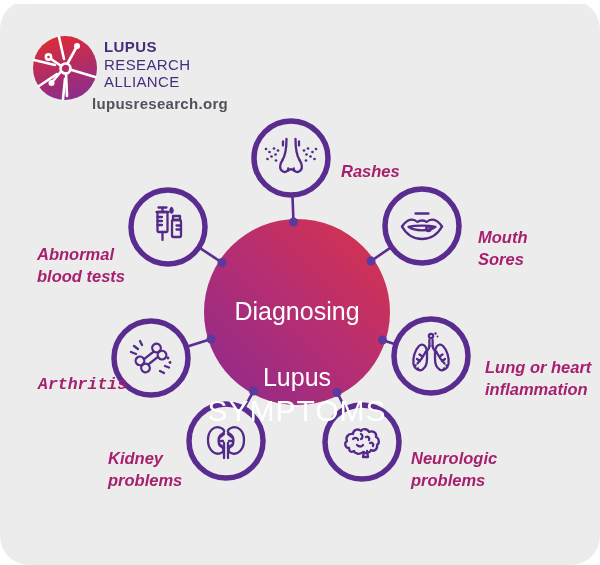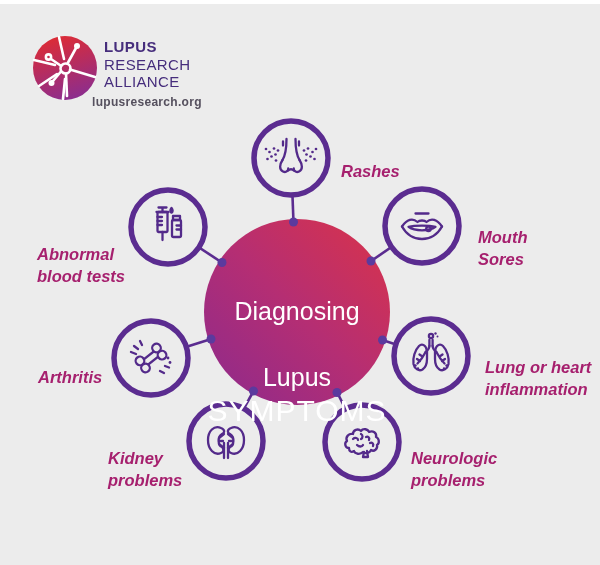--- a/index.html
+++ b/index.html
@@ -1,28 +1,29 @@
 <!DOCTYPE html>
 <html style="--c-background: #ececec; --c-canvas-top-strip: #ffffff; --c-circle-stroke: #5b2c90; --c-icon-purple: #532a8a; --c-connector: #5b2c90; --c-dot: #5b3a9e; --c-label-magenta: #a6206e; --c-logo-text: #462d7c; --c-website-text: #55505e; --c-center-text: #ffffff; --c-center-grad-start: #8c2a8d; --c-center-grad-mid: #b52e73; --c-center-grad-end: #da3349; --c-logo-grad-top: #dd2c35; --c-logo-grad-bottom: #8a2d90;"><head>
 <meta charset="utf-8">
 <style>
   html,body{margin:0;padding:0;background:#fff;}
   .canvas{
     position:relative;width:600px;height:565px;overflow:hidden;
     background:var(--c-background,#ececec);
     font-family:"Liberation Sans",sans-serif;
+    border-radius:29px;
   }
   .top-strip{position:absolute;left:0;top:0;width:600px;height:4px;background:var(--c-canvas-top-strip,#ffffff);}
   
   .logo-mark{position:absolute;left:31px;top:34px;}
   .logo-text{position:absolute;left:104px;top:38px;color:var(--c-logo-text,#462d7c);
     font-size:15px;line-height:17.5px;letter-spacing:.4px;}
   .logo-text .l1{font-weight:bold;}
   .website{position:absolute;left:92px;top:95px;color:var(--c-website-text,#55505e);
-    font-size:12px;font-weight:bold;letter-spacing:.3px;}
+    font-size:15px;font-weight:bold;letter-spacing:.3px;}
   
   .diagram{position:absolute;left:0;top:0;}
   .ln{stroke:var(--c-connector,#5b2c90);stroke-width:2.6;fill:none;}
   .dot{fill:var(--c-dot,#5b3a9e);}
   .sat{fill:var(--c-background,#ececec);stroke:var(--c-circle-stroke,#5b2c90);stroke-width:5.5;}
   .ic{stroke:var(--c-icon-purple,#532a8a);stroke-width:2.3;fill:none;stroke-linecap:round;stroke-linejoin:round;}
   .icf{fill:var(--c-icon-purple,#532a8a);stroke:none;}
   .knob{fill:var(--c-background,#ececec);stroke:var(--c-icon-purple,#532a8a);stroke-width:2.3;}
   .wht{stroke:#ffffff;stroke-width:2.6;fill:none;stroke-linecap:round;}
   .whtf{fill:#ffffff;stroke:none;}
@@ -39,21 +40,21 @@
   .center-title .ct1,.center-title .ct2{font-size:25px;line-height:30px;font-weight:normal;margin-top:36px;}
   .center-title .ct3{font-size:30px;line-height:37px;font-weight:normal;letter-spacing:1px;}
   
   .lbl{position:absolute;font-style:italic;font-weight:bold;font-size:16.5px;line-height:22px;
     color:var(--c-label-magenta,#a6206e);white-space:pre-line;margin-top:20px;}
   .lbl-rashes{left:341px;top:140px;}
   .lbl-mouth{left:478px;top:206px;}
   .lbl-lung{left:485px;top:336px;}
   .lbl-neuro{left:411px;top:427px;}
   .lbl-kidney{left:108px;top:427px;}
-  .lbl-arthritis{left:38px;top:346px;}
+  .lbl-arthritis{left:38px;top:354px;font-family:Liberation Mono, monospace;}
   .lbl-blood{left:37px;top:223px;}
 </style>
 </head>
 <body>
 
 <div class="canvas">
   <div class="top-strip"></div>
 
   <svg class="logo-mark" width="68" height="68" viewBox="-34 -34 68 68">
     <defs>

